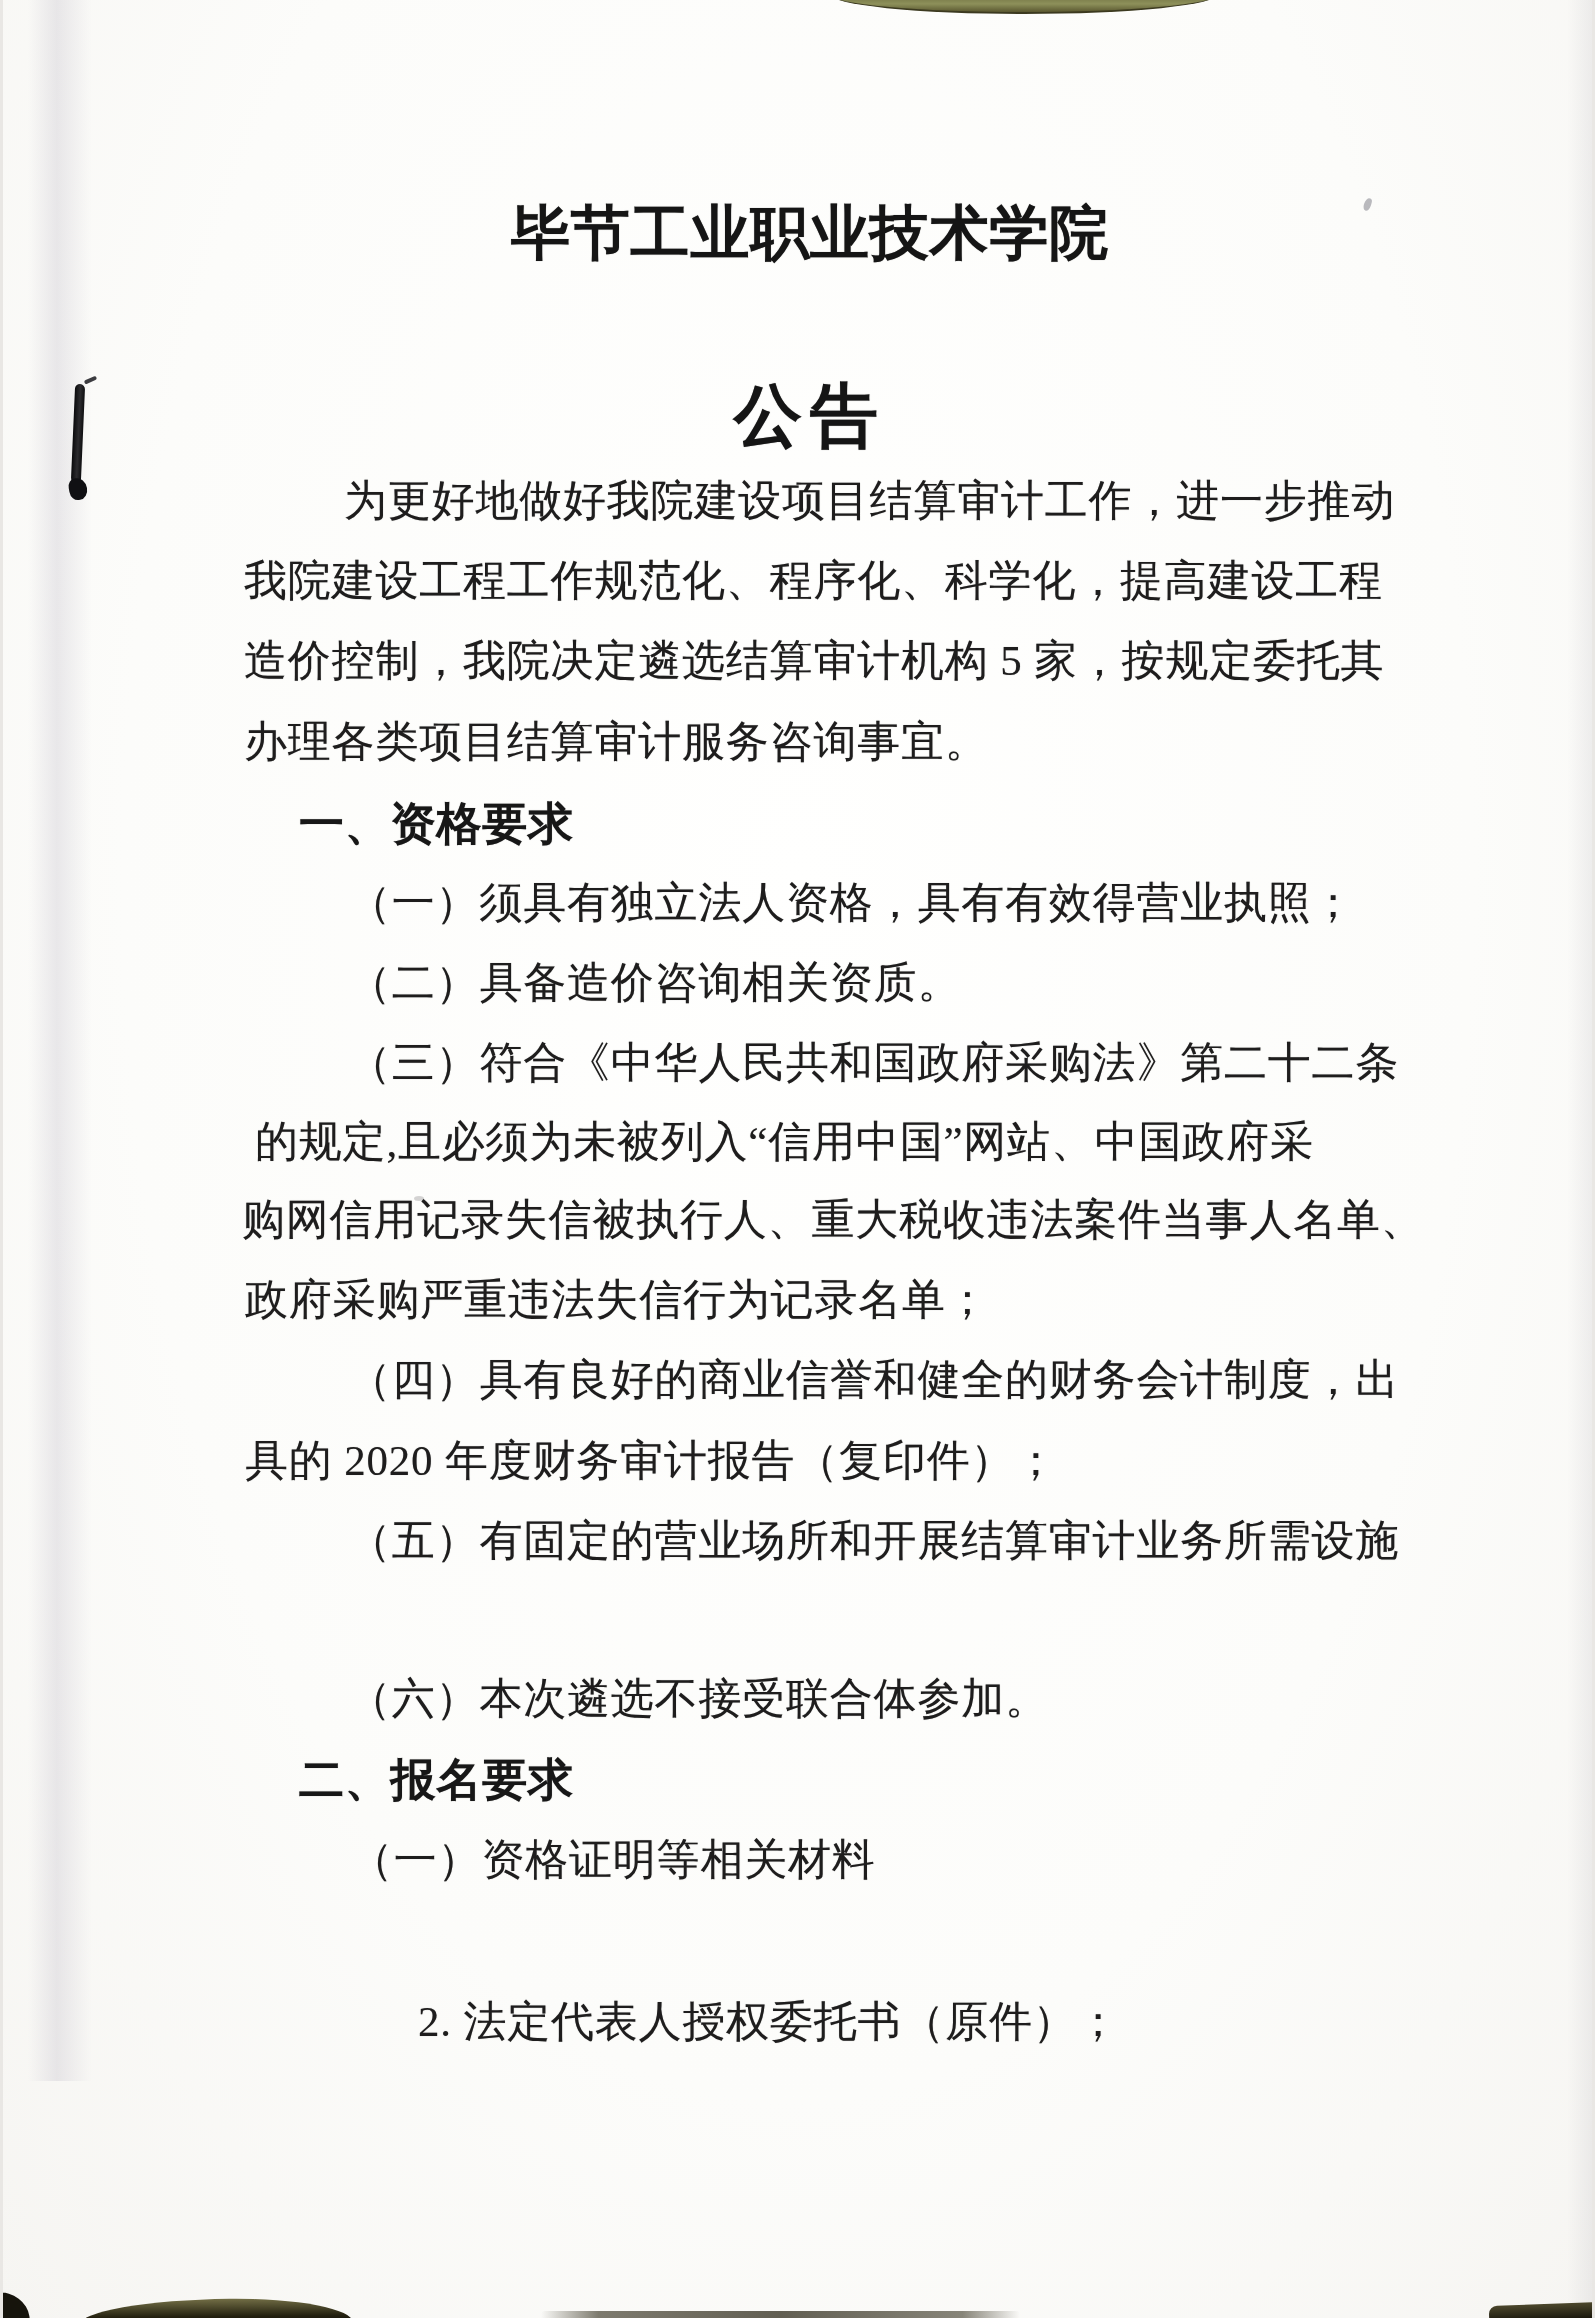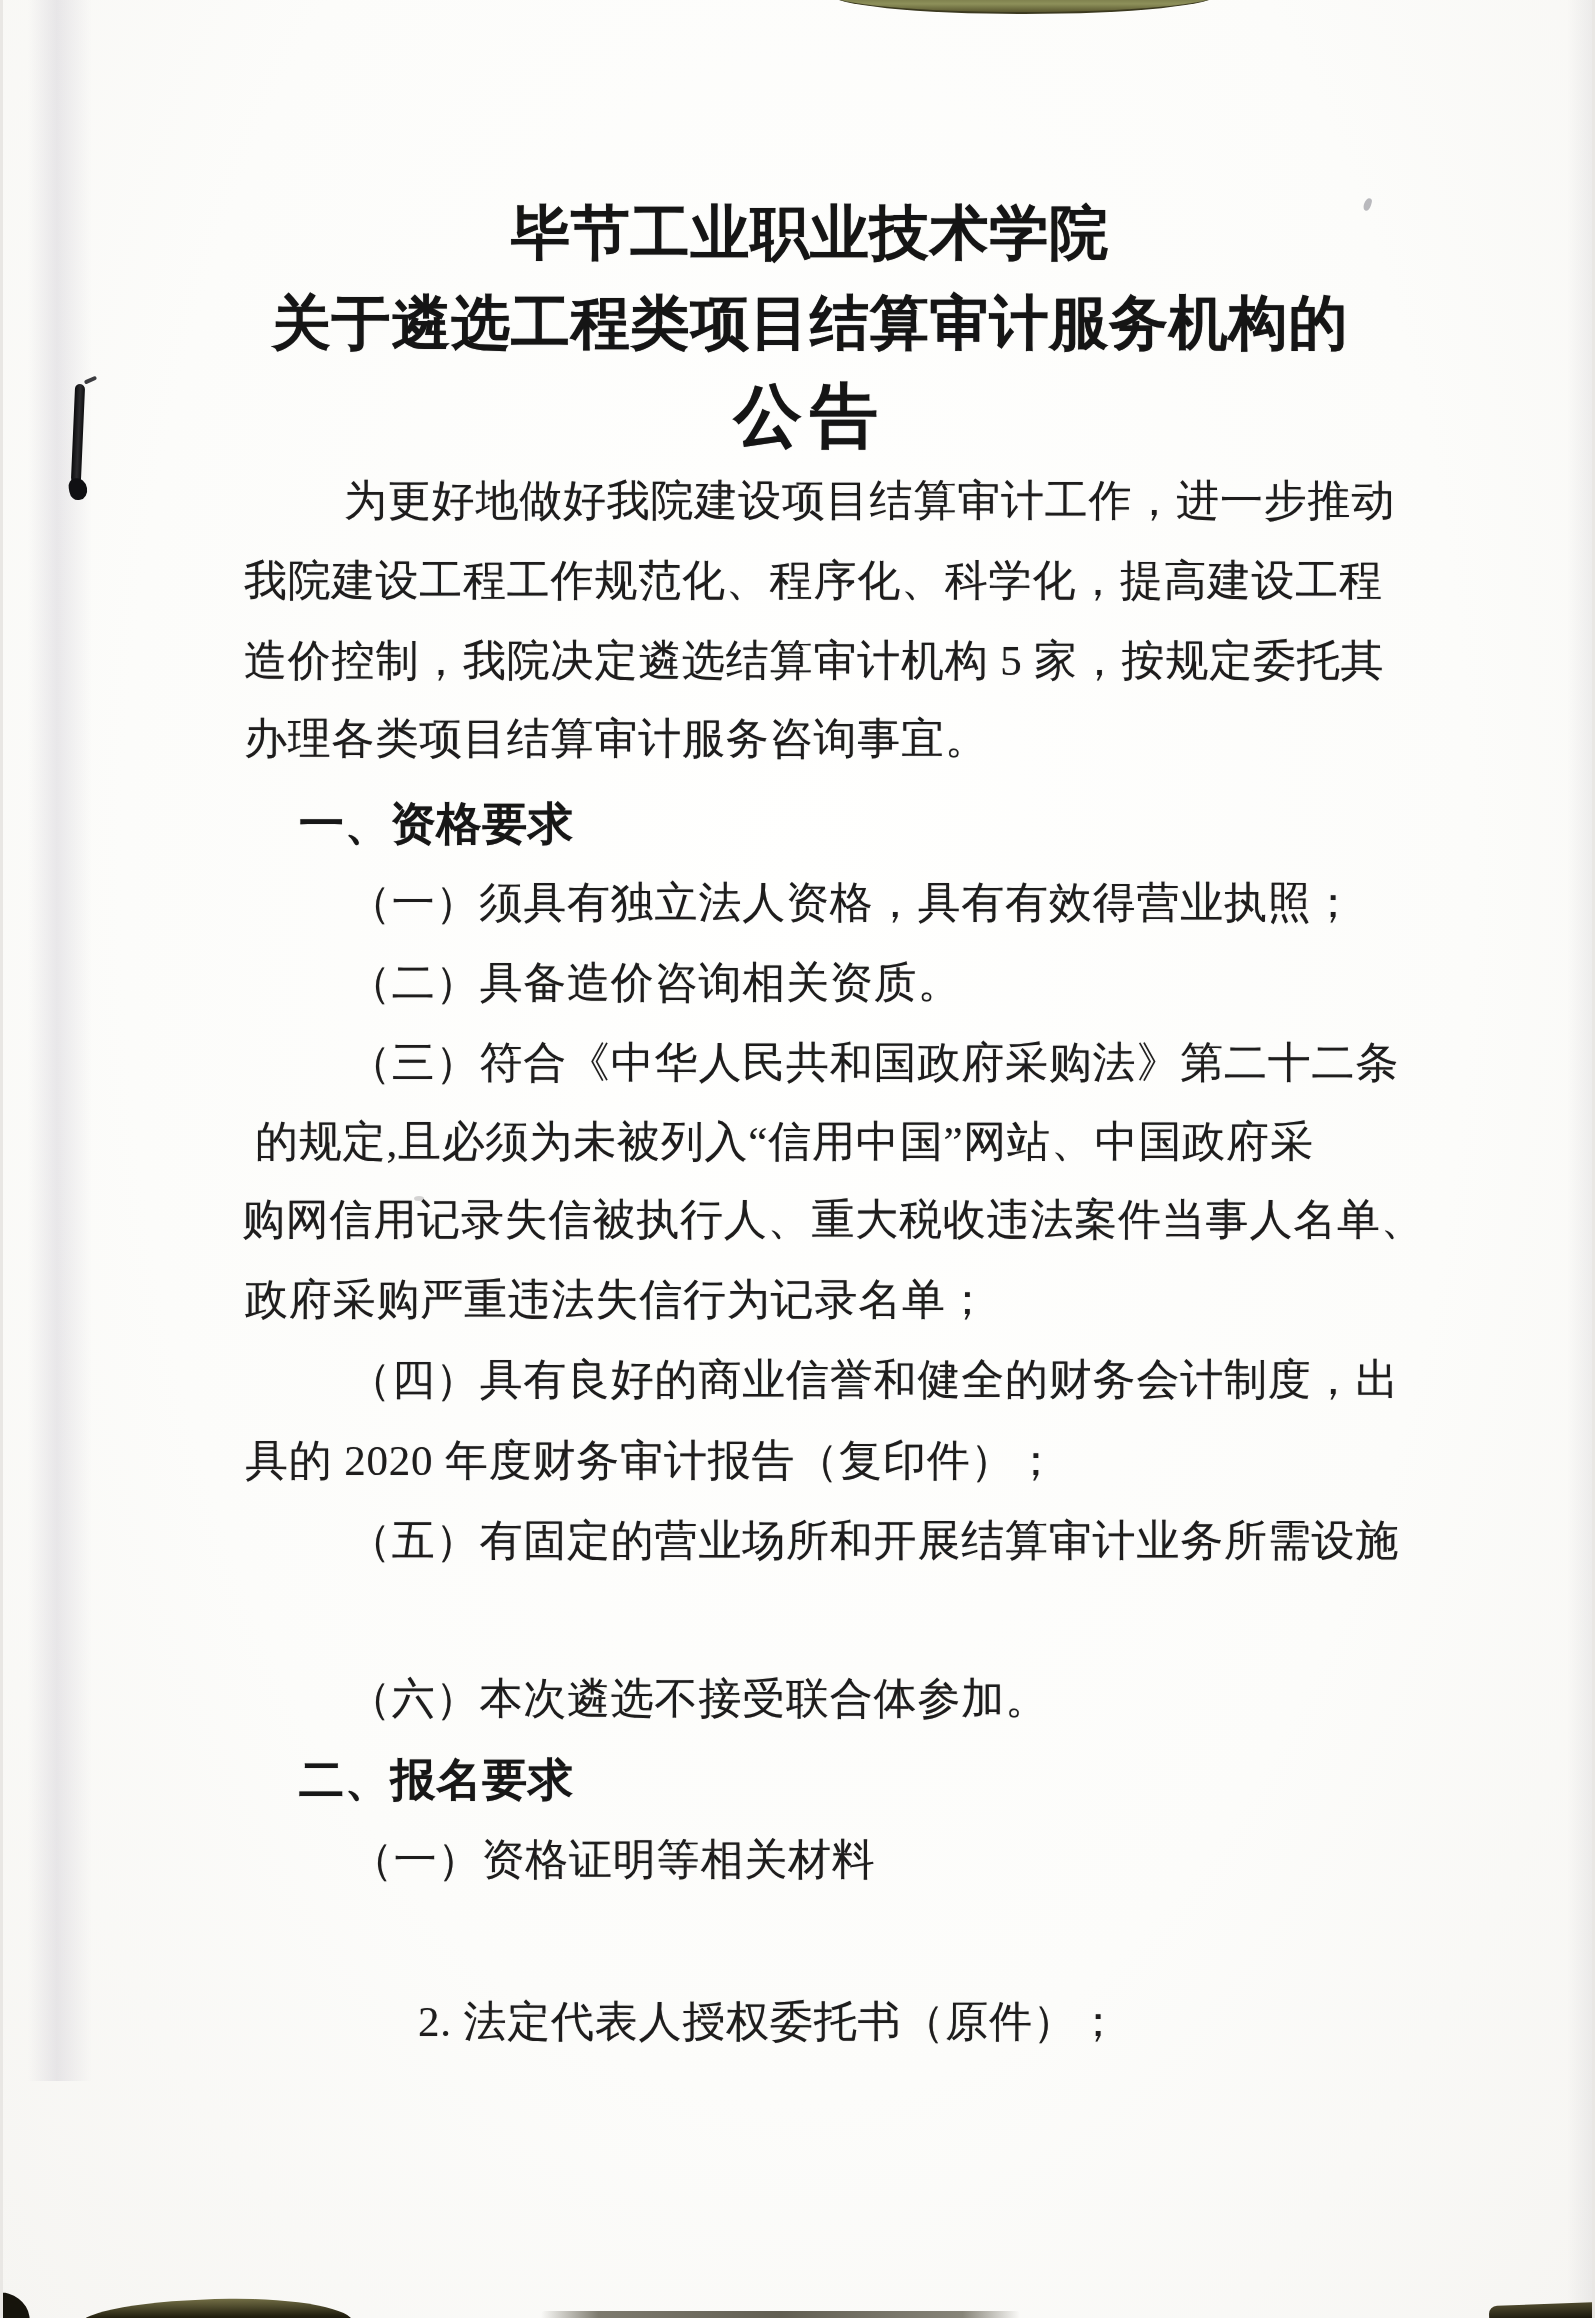--- a/index.html
+++ b/index.html
@@ -111,27 +111,26 @@
     <div class="foot"></div>
   </div>
   <div class="artifact bl-wedge"></div>
   <div class="artifact bl-lens"></div>
   <div class="artifact b-strip"></div>
   <div class="artifact br-strip"></div>
   <div class="artifact speck-a"></div>
   <div class="artifact speck-b"></div>
 
   <div class="line title" style="top:201px;">毕节工业职业技术学院</div>
-  <div class="line title" style="top:291px;">关于遴选工程类项目结算审计服务机构的</div>
   <div class="line title gonggao" style="top:378px;">公告</div>
 
   <div class="line" style="top:477px;left:341px;">为更好地做好我院建设项目结算审计工作，进一步推动</div>
   <div class="line" style="top:557px;left:241px;">我院建设工程工作规范化、程序化、科学化，提高建设工程</div>
   <div class="line" style="top:637px;left:241px;">造价控制，我院决定遴选结算审计机构 5 家，按规定委托其</div>
-  <div class="line" style="top:718px;left:241px;font-family:Liberation Mono, monospace;">办理各类项目结算审计服务咨询事宜。</div>
+  <div class="line" style="top:718px;left:241px;">办理各类项目结算审计服务咨询事宜。</div>
 
   <div class="line heading" style="top:799px;left:296px;">一、资格要求</div>
   <div class="line" style="top:879px;left:345px;">（一）须具有独立法人资格，具有有效得营业执照；</div>
   <div class="line" style="top:959px;left:345px;">（二）具备造价咨询相关资质。</div>
   <div class="line" style="top:1039px;left:345px;">（三）符合《中华人民共和国政府采购法》第二十二条</div>
   <div class="line" style="top:1118px;left:252px;">的规定,且必须为未被列入“信用中国”网站、中国政府采</div>
   <div class="line" style="top:1276px;left:242px;">政府采购严重违法失信行为记录名单；</div>
   <div class="line" style="top:1196px;left:239px;">购网信用记录失信被执行人、重大税收违法案件当事人名单、</div>
   <div class="line" style="top:1356px;left:345px;">（四）具有良好的商业信誉和健全的财务会计制度，出</div>
   <div class="line" style="top:1437px;left:242px;">具的 2020 年度财务审计报告（复印件）；</div>

